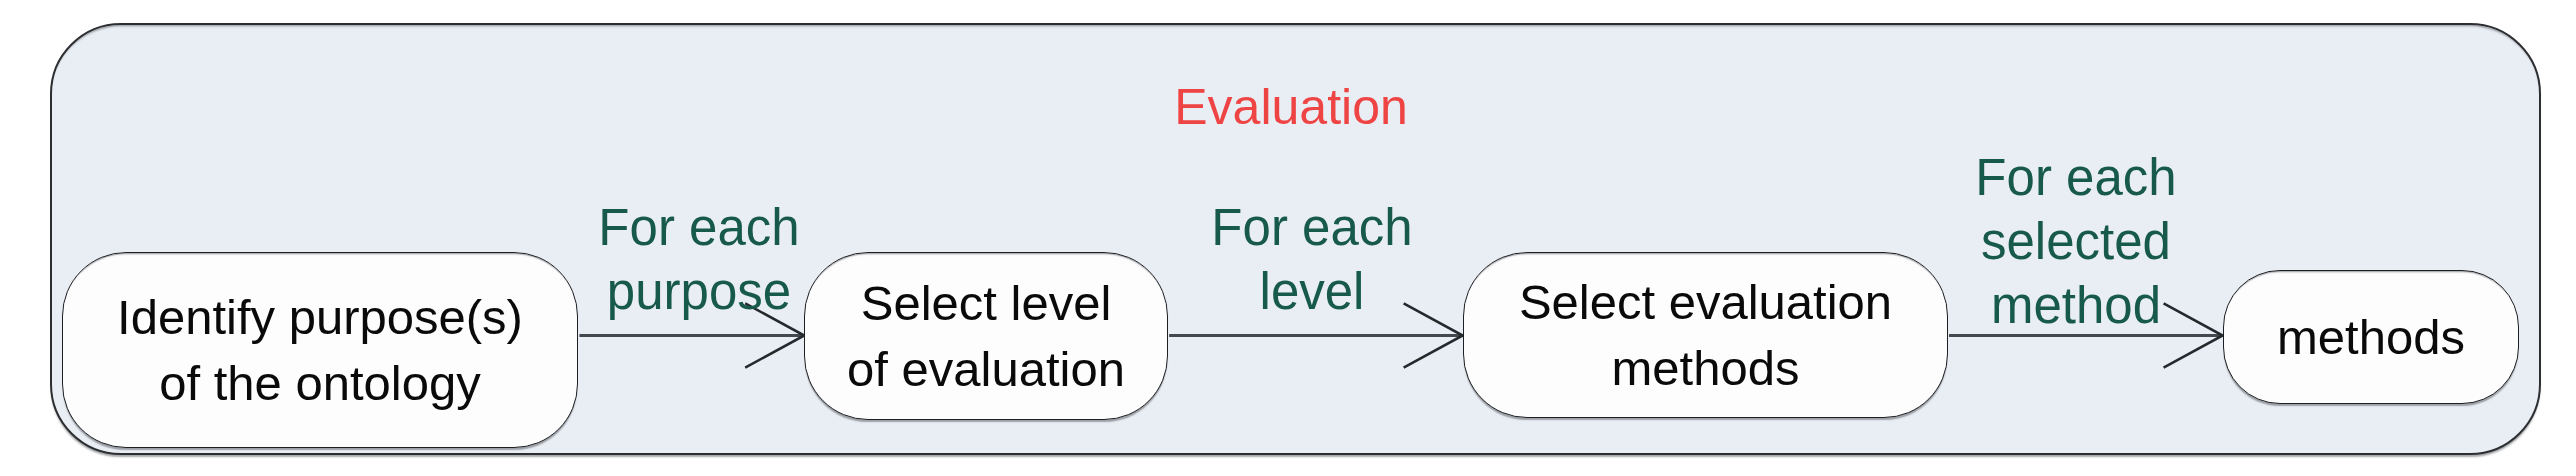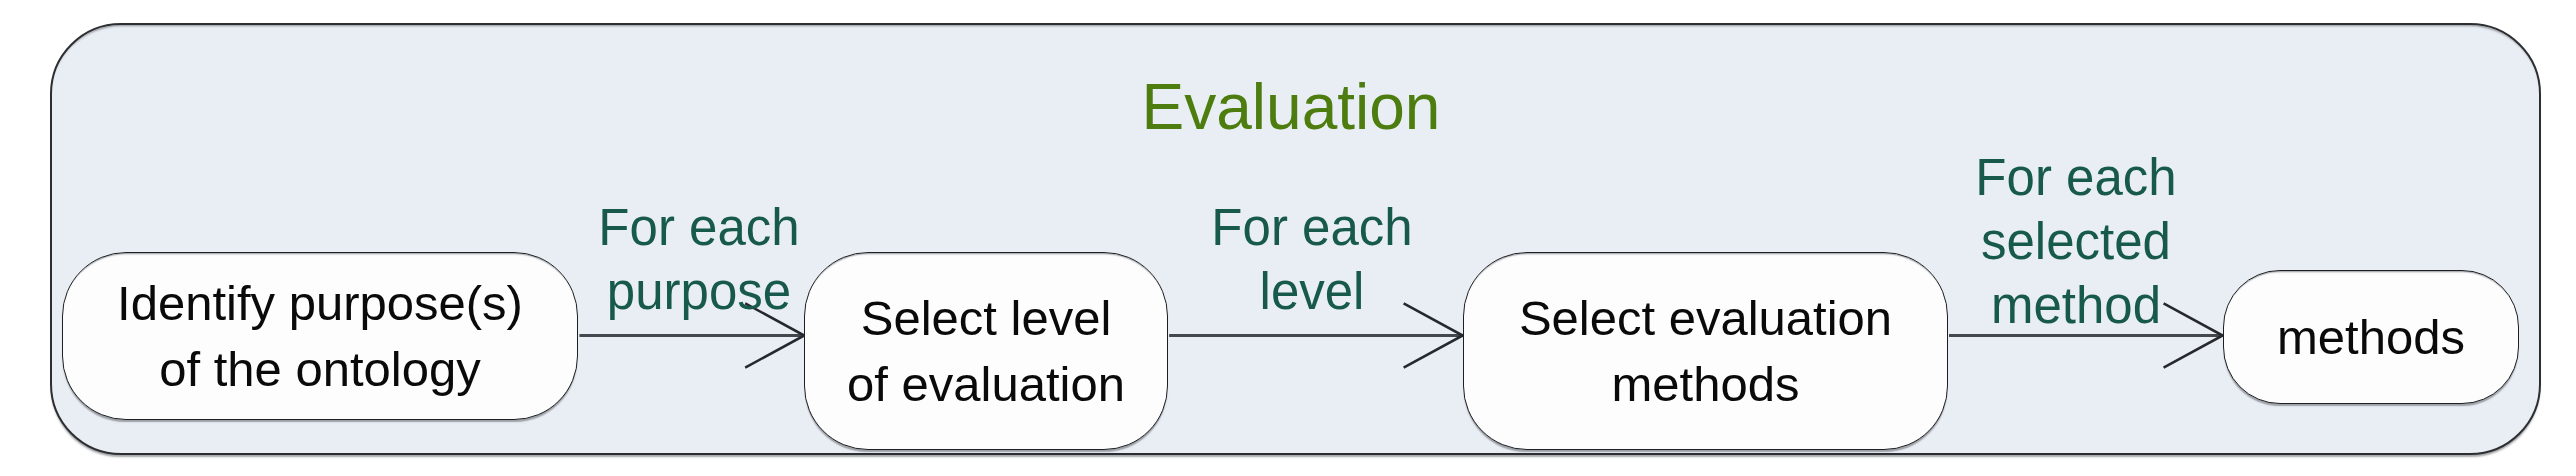--- a/index.html
+++ b/index.html
@@ -25,43 +25,43 @@
     background: #e9edf4;
     border: 2.6px solid #2c2e31;
     border-radius: 71px;
     box-shadow: inset 0 3.2px 1.9px -1.9px rgba(90,95,100,0.55), 0 3.2px 1.9px -1.9px rgba(90,95,100,0.55);
   }
   .group-title {
     position: absolute;
     left: 1291px;
     top: 75px;
     transform: translateX(-50%);
-    font-size: 64px;
+    font-size: 50px;
     line-height: 64px;
-    color: #4d7c0f;
+    color: #ef4444;
     white-space: nowrap;
   }
   .node {
     position: absolute;
     box-sizing: border-box;
     background: #fdfdfe;
     border: 1.9px solid #1d1f22;
     display: flex;
     align-items: center;
     justify-content: center;
     text-align: center;
     font-size: 49px;
     line-height: 66px;
     color: #0a0a0a;
     white-space: pre-line;
     box-shadow: inset 0 3.2px 1.3px -1.9px rgba(105,110,115,0.6), 0 3.2px 1.3px -1.9px rgba(105,110,115,0.6);
   }
-  .node-1 { left: 62px;   top: 252px; width: 516px; height: 168px; border-radius: 64px; }
-  .node-2 { left: 804px; top: 252px; width: 364px; height: 198px; border-radius: 64px; }
-  .node-3 { left: 1463px; top: 252px; width: 485px; height: 198px; border-radius: 64px; }
+  .node-1 { left: 62px;   top: 252px; width: 516px; height: 196px; border-radius: 64px; }
+  .node-2 { left: 804px; top: 252px; width: 364px; height: 168px; border-radius: 64px; }
+  .node-3 { left: 1463px; top: 252px; width: 485px; height: 166px; border-radius: 64px; }
   .node-4 { left: 2223px; top: 270px; width: 296px; height: 134px; border-radius: 57px; }
   .edge-label {
     position: absolute;
     transform: translateX(-50%);
     text-align: center;
     font-size: 51px;
     line-height: 64px;
     color: #175a4b;
     white-space: pre-line;
   }

